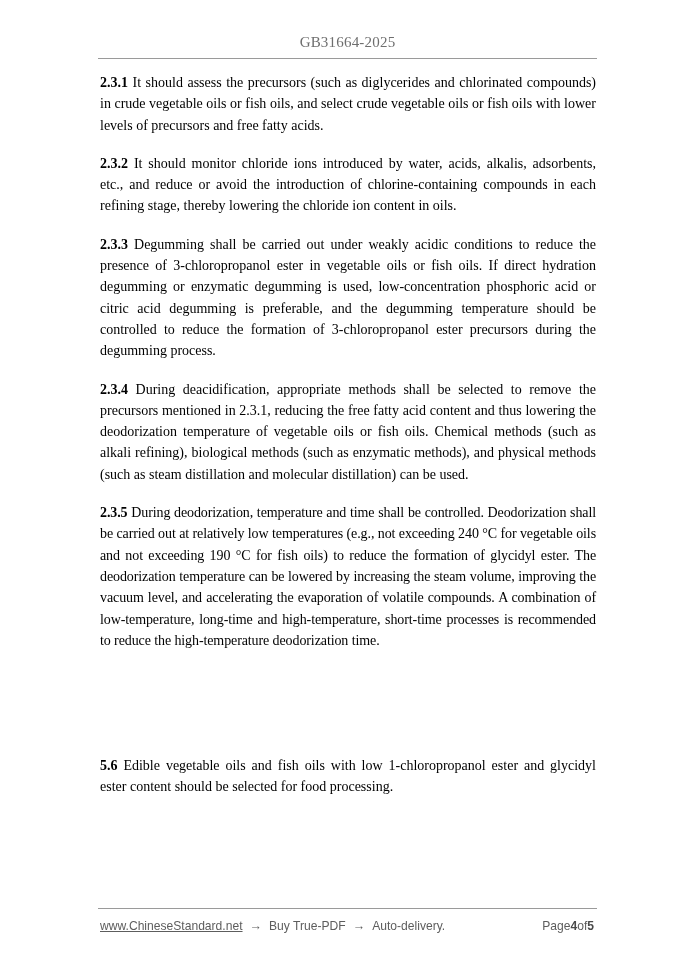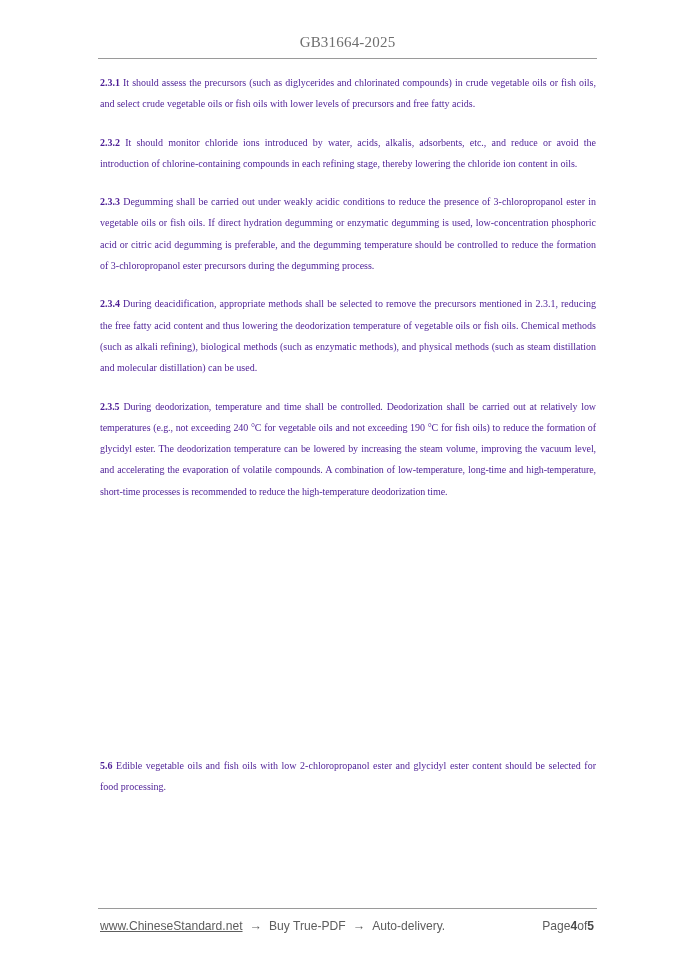--- a/index.html
+++ b/index.html
@@ -49,27 +49,27 @@
   
   .content {
     position: absolute;
     top: 72px;
     left: 100px;
     width: 496px;
   }
 
   p.para {
     margin: 0 0 17px 0;
-    font-size: 10px;
+    font-size: 14px;
     line-height: 21.3px;
     text-align: justify;
     text-justify: inter-word;
     -webkit-hyphens: none;
     hyphens: none;
-    color: #4c1d95;
+    color: #000000;
   }
   p.para:last-child { margin-bottom: 0; }
 
   .cl {           
     font-weight: bold;
   }
 
   .tight {        
     letter-spacing: -0.1px;
   }
@@ -167,21 +167,21 @@
 
     <p class="para tight">
       <span class="cl">2.3.5</span><span> During deodorization, temperature and time shall be controlled. Deodorization shall be carried out at relatively low temperatures (e.g., not exceeding 240 °C for vegetable oils and not exceeding 190 °C for fish oils) to reduce the formation of glycidyl ester. The deodorization temperature can be lowered by increasing the steam volume, improving the vacuum level, and accelerating the evaporation of volatile compounds. A combination of low-temperature, long-time and high-temperature, short-time processes is recommended to reduce the high-temperature deodorization time.</span>
     </p>
 
   </div>
 
   <div class="section-block">
 
     <p class="para">
-      <span class="cl">5.6</span><span> Edible vegetable oils and fish oils with low 2-chloropropanol ester and glycidyl ester content should be selected for food processing.</span>
+      <span class="cl">5.6</span><span> Edible vegetable oils and fish oils with low 1-chloropropanol ester and glycidyl ester content should be selected for food processing.</span>
     </p>
 
   </div>
 
   <div class="footer-rule"></div>
   <div class="footer">
     <div class="footer-left">
       <span class="footer-url">www.ChineseStandard.net</span>
       <span class="footer-arrow">→</span>
       <span>Buy True-PDF</span>

